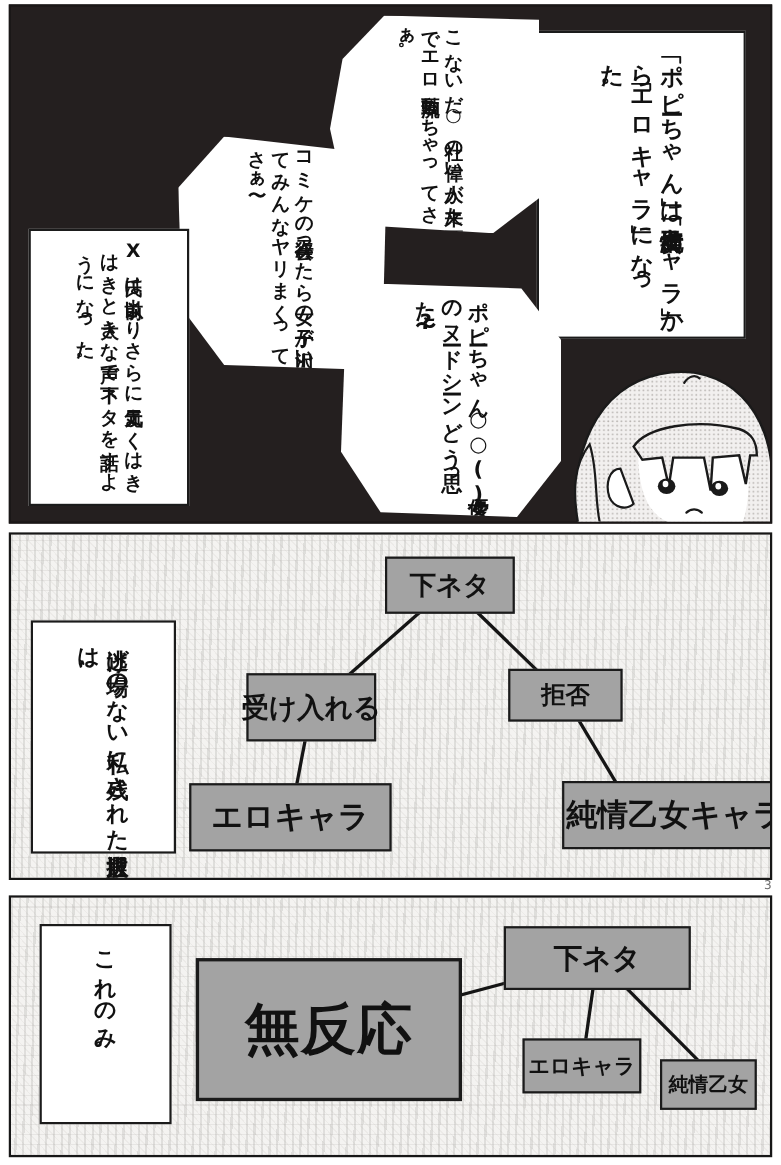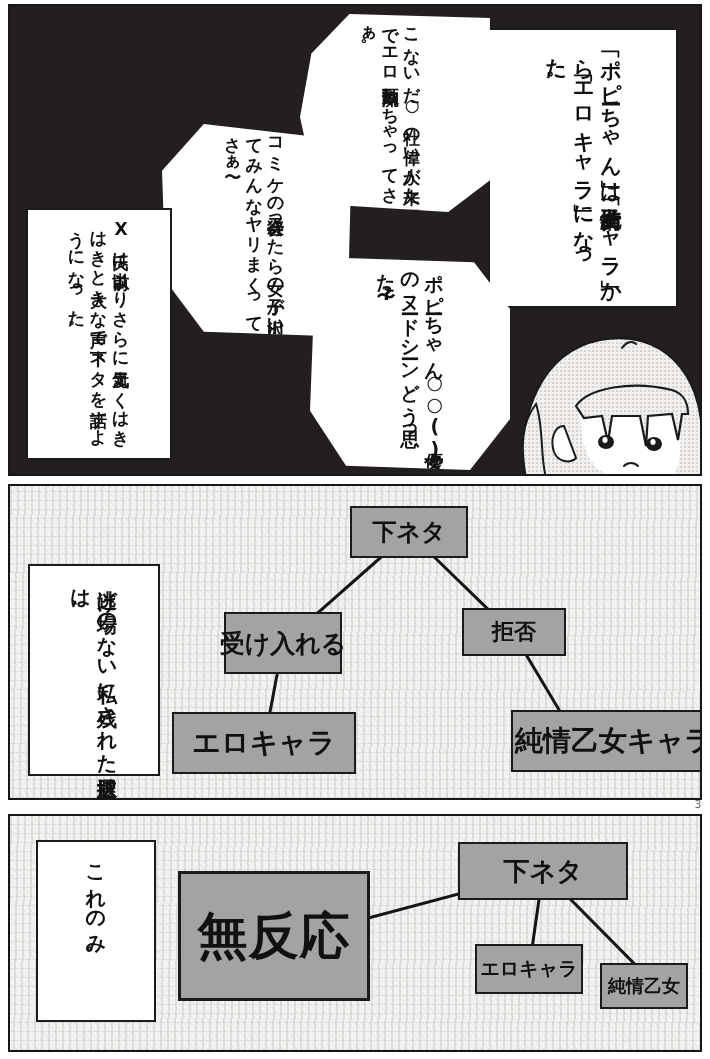--- a/index.html
+++ b/index.html
@@ -277,21 +277,21 @@
     <div class="paper-noise"></div>
 
     <div class="caption-box" id="cap-only">
       <div class="vtext">これのみ。</div>
     </div>
 
     <div id="panel3-diagram">
         <div class="edge" style="left: 289px; top: 118.5px; width: 252.509px; height: 3px; transform: rotate(-14.9168deg);"></div>
         <div class="edge" style="left: 533px; top: 53.5px; width: 98.9949px; height: 3px; transform: rotate(98.1301deg);"></div>
         <div class="edge" style="left: 533px; top: 53.5px; width: 143.544px; height: 3px; transform: rotate(45.2822deg);"></div>
-        <div class="node" id="node-noreact" style="left: 168px; top: 55px; width: 192px; height: 130px; font-size: 50px;">無反応</div>
+        <div class="node" id="node-noreact" style="left: 168px; top: 55px; width: 242px; height: 130px; font-size: 50px;">無反応</div>
         <div class="node" style="left: 448px; top: 26px; width: 170px; height: 58px; font-size: 26px;">下ネタ</div>
         <div class="node" style="left: 465px; top: 128px; width: 108px; height: 50px; font-size: 19px;">エロキャラ</div>
         <div class="node" style="left: 590px; top: 147px; width: 88px; height: 46px; font-size: 18px;">純情乙女</div>
       </div>
   </div>
 
   <div id="page-number">3</div>
 </div>
 
 </body></html>

